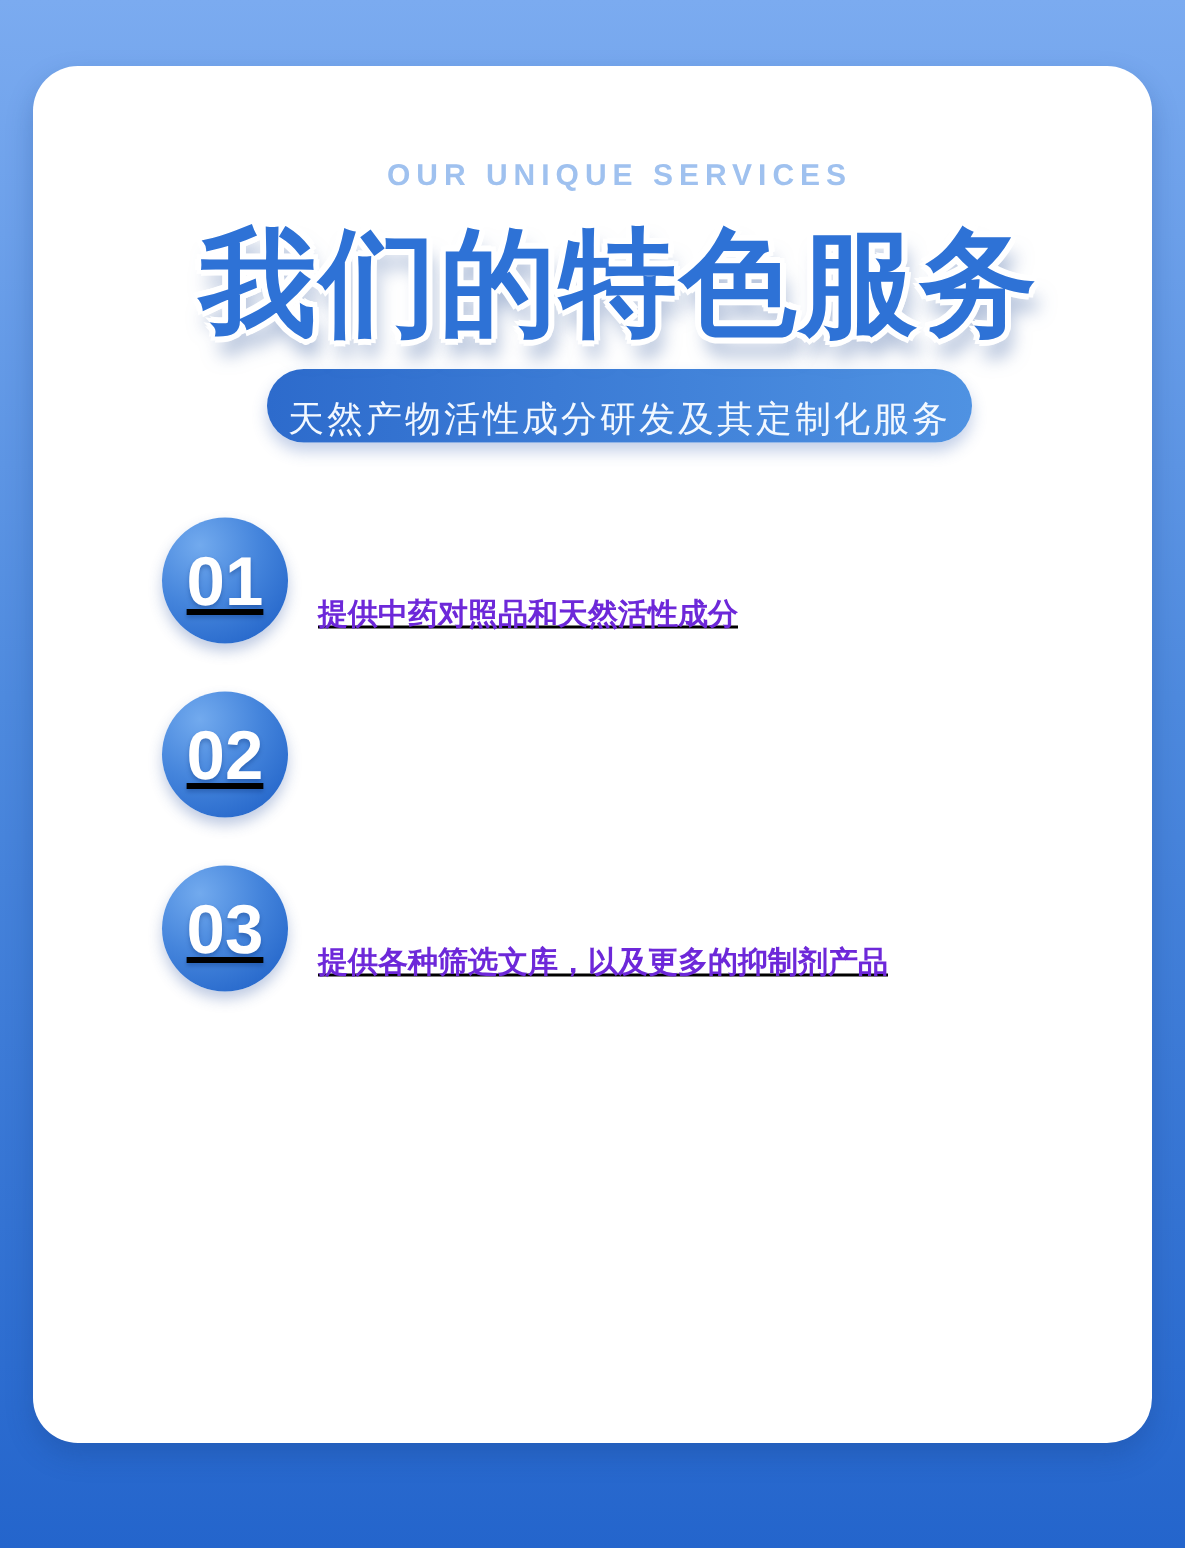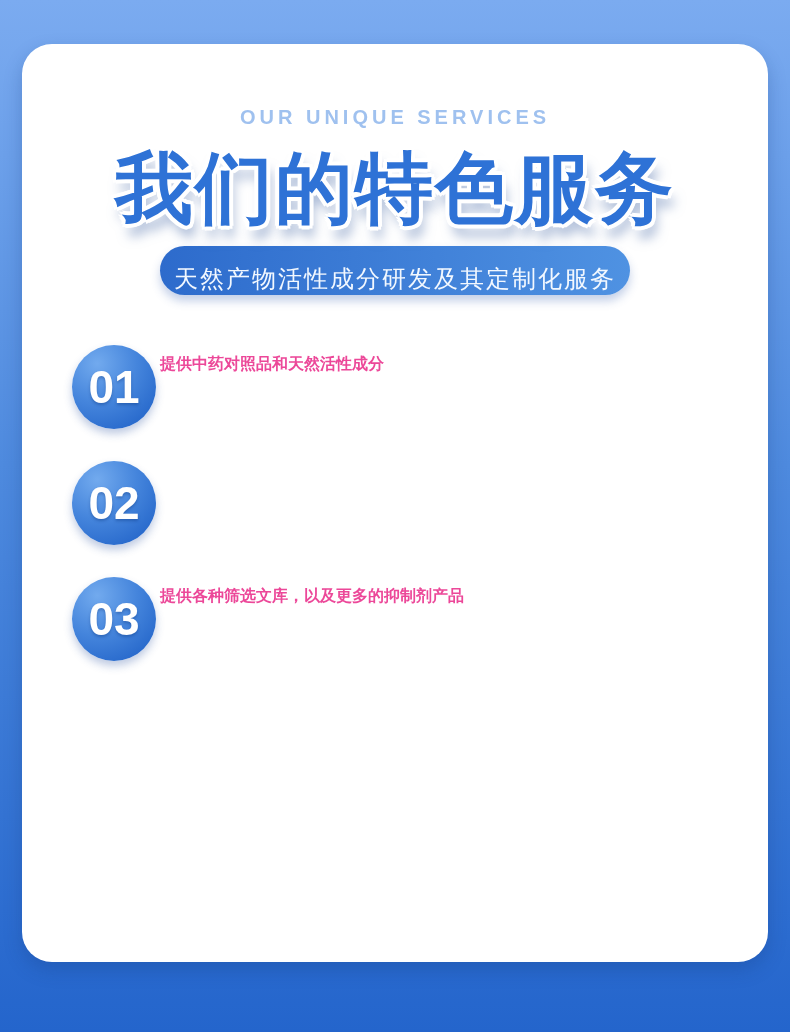--- a/index.html
+++ b/index.html
@@ -14,20 +14,21 @@
     background: linear-gradient(180deg, #7babf0 0%, #4e8ade 45%, #2465cc 100%);
   }
   .card {
     position: absolute;
     left: 22px; top: 44px;
     width: 746px; height: 918px;
     background: #ffffff;
     border-radius: 30px;
     box-shadow: 0 8px 18px rgba(20, 60, 130, 0.28);
     box-sizing: border-box;
+    padding-left: 36px;
   }
   .eyebrow {
     margin-top: 62px;
     text-align: center;
     font-size: 20px;
     font-weight: 700;
     letter-spacing: 4px;
     color: #9fc1ef;
   }
   .title {
@@ -56,41 +57,42 @@
     font-size: 24px;
     font-weight: 500;
     letter-spacing: 2px;
   }
   .list {
     margin-top: 50px;
     padding: 0 30px 0 50px;
   }
   .row {
     display: flex;
-    align-items: flex-start;
-    gap: 4px;
+    align-items: flex-end;
+    gap: 20px;
     min-height: 84px;
     margin-bottom: 32px;
+    text-decoration: underline;
   }
   .badge {
     flex: 0 0 84px;
     width: 84px; height: 84px;
     border-radius: 50%;
     background: radial-gradient(circle at 30% 22%, #72aaee 0%, #4585dc 45%, #1a5cc4 100%);
     box-shadow: 0 5px 9px rgba(40, 80, 160, 0.30);
     display: flex; align-items: center; justify-content: center;
     color: #ffffff;
     font-size: 46px;
     font-weight: 800;
     text-shadow: 0 2px 3px rgba(10, 50, 120, 0.35);
   }
   .text {
-    font-size: 16px;
+    font-size: 20px;
     font-weight: 700;
-    color: #ec4899;
+    color: #6d28d9;
     line-height: 37px;
     white-space: pre-line;
     max-width: 562px;
   }
 </style>
 </head>
 <body>
 
 <div class="page">
   <div class="card">

